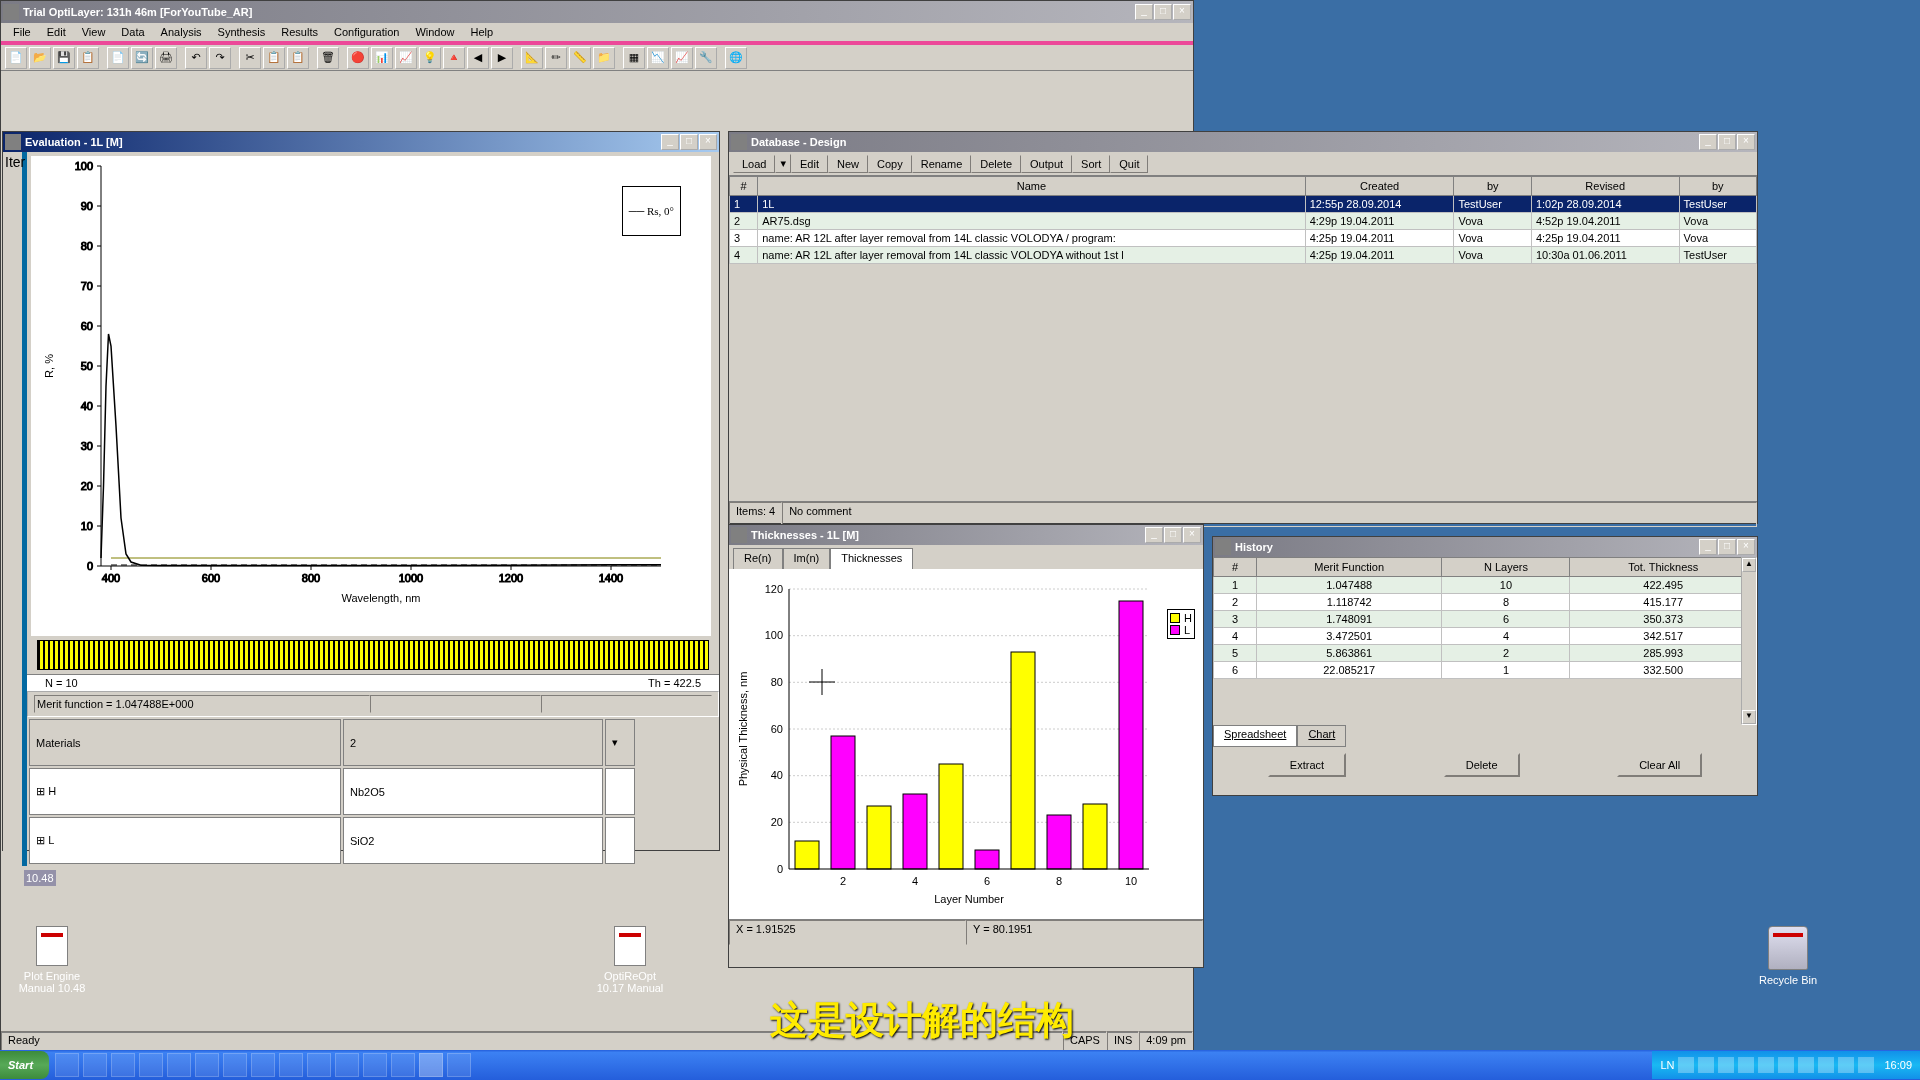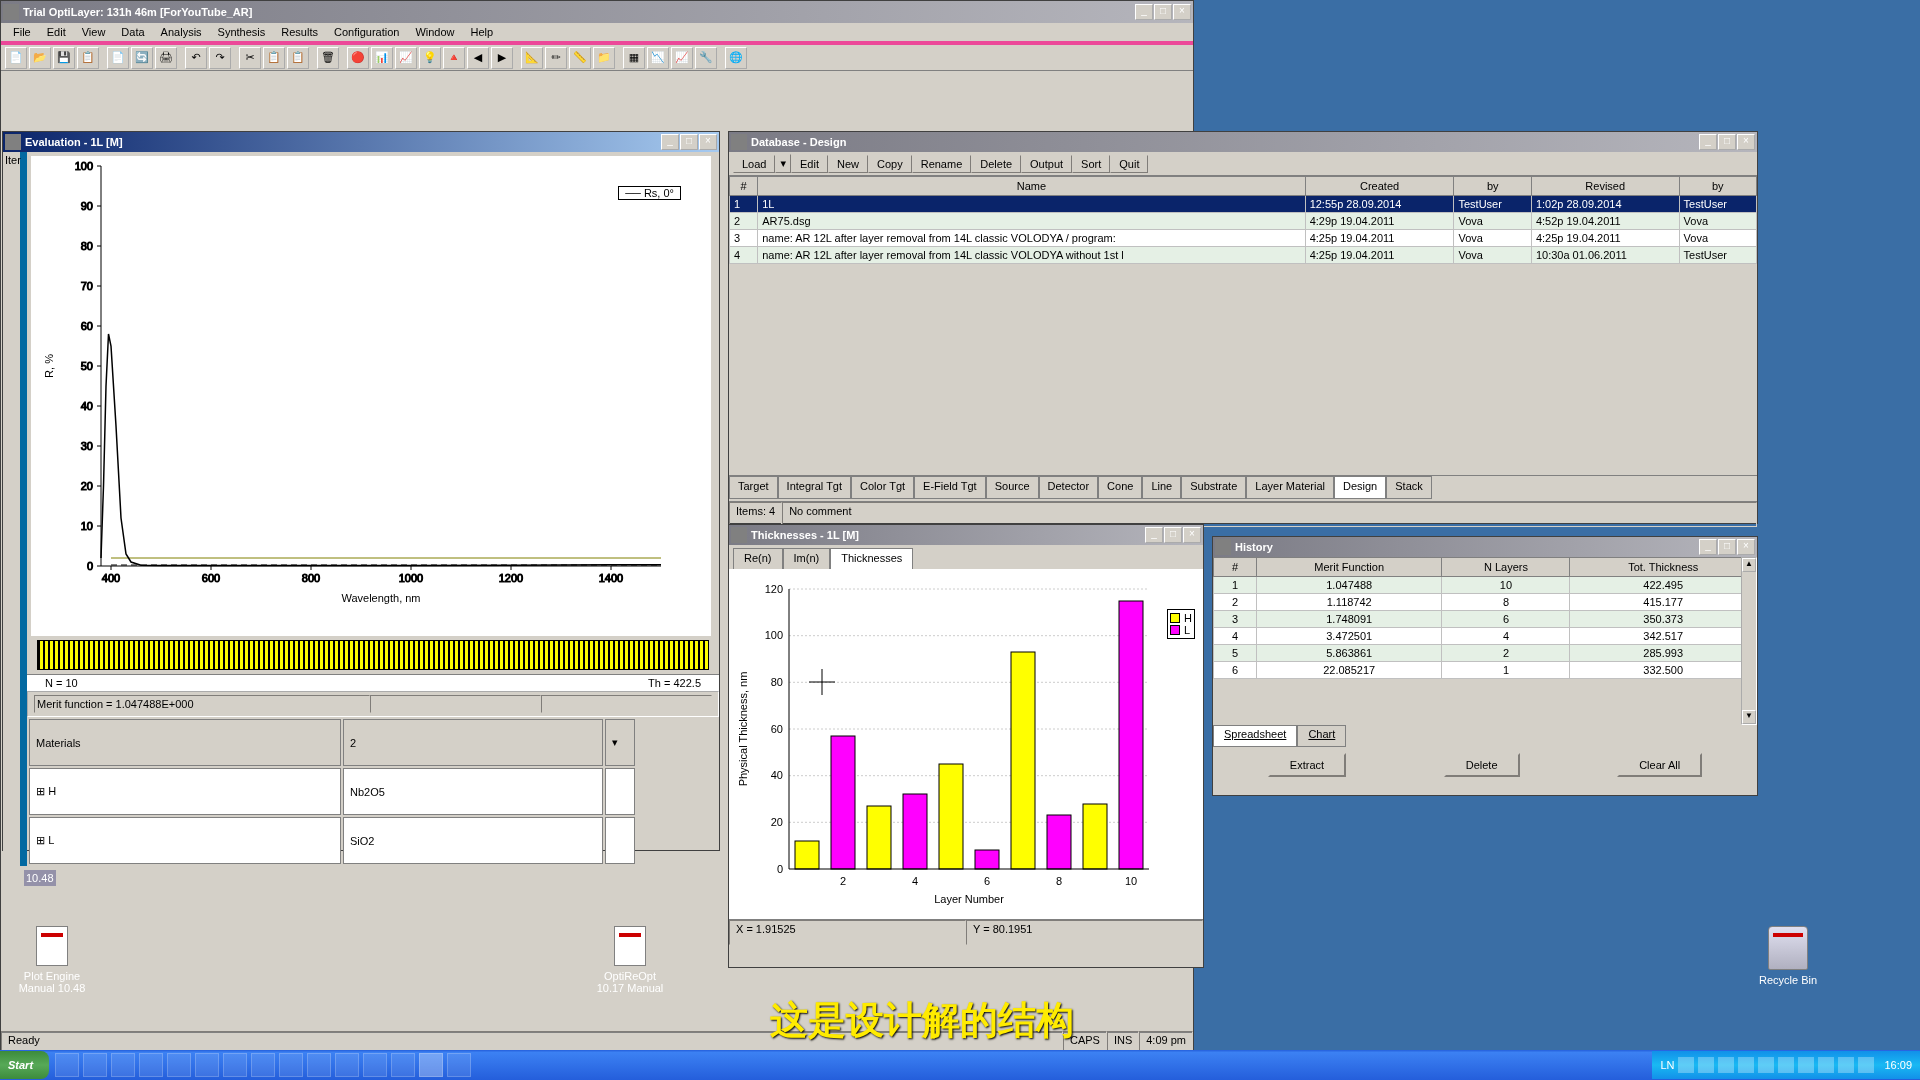--- a/index.html
+++ b/index.html
@@ -24,21 +24,21 @@
 .status-main { flex: 1; }
 
 
 .child-window { position: absolute; border: 1px solid #404040; background: #d4d0c8; }
 .child-titlebar { height: 20px; display: flex; align-items: center; padding: 0 2px; color: #fff; }
 
 
 .eval-window { left: 2px; top: 131px; width: 718px; height: 720px; }
 .eval-chart { width: 680px; height: 480px; background: #fff; position: relative; margin: 4px; }
 .chart-svg { display: block; }
-.legend-box { position: absolute; right: 30px; top: 30px; border: 1px solid #000; padding: 0 6px; background: #fff; }
+.legend-box { position: absolute; right: 30px; top: 30px; border: 1px solid #000; padding: 18px 6px; background: #fff; font-family: Liberation Serif, serif; }
 .band-strip { height: 30px; margin: 4px 10px; background: repeating-linear-gradient(90deg, #000 0 2px, #ff0 2px 5px); border: 1px solid #000; }
 .eval-meta { display: flex; justify-content: space-between; padding: 2px 18px; background: #ffffff; border-top: 1px solid #808080; }
 .merit-bar { background: #d4d0c8; padding: 3px 6px; border: 1px inset #fff; display: flex; }
 .merit-cell { border: 1px inset #d4d0c8; padding: 2px; flex: 1; }
 .materials-table { width: 610px; }
 .materials-table td { border: 1px solid #808080; padding: 16px 6px; background: #fff; }
 .materials-table .hdr { background: #d4d0c8; }
 
 
 .db-window { left: 728px; top: 131px; width: 1030px; height: 393px; }
@@ -171,21 +171,21 @@
 
 <div class="child-window eval-window">
   <div class="child-titlebar" style="background:linear-gradient(to right,#0a246a,#a6caf0)">
     <div class="titlebar-icon"></div>
     <div class="titlebar-text">Evaluation - 1L [M]</div>
     <div class="win-btn">_</div>
     <div class="win-btn">□</div>
     <div class="win-btn">×</div>
   </div>
   <div style="display:flex">
-    <div style="width:24px;background:#d4d0c8;border-right:7px solid #0369a1;padding:2px;font-size:11px">Iter</div>
+    <div style="width:24px;background:#d4d0c8;border-right:5px solid #0369a1;padding:2px;font-size:14px">Iter</div>
     <div style="flex:1">
       <div class="eval-chart">
         <svg class="chart-svg" width="680" height="460">
           <g transform="translate(70,10)">
 
             <rect x="0" y="0" width="560" height="400" fill="#fff" stroke="none"></rect>
 
             <g stroke="#000" font-size="11" text-anchor="end">
               <text x="-8" y="4">100</text>
                 <line x1="-4" y1="0" x2="0" y2="0"></line>
@@ -331,34 +331,20 @@
         <tr class="alt">
           <td>4</td>
           <td style="text-align:left">name:  AR 12L after layer removal from 14L classic VOLODYA without 1st l</td>
           <td>4:25p 19.04.2011</td>
           <td>Vova</td>
           <td>10:30a 01.06.2011</td>
           <td>TestUser</td>
         </tr>
       </tbody>
     </table>
-  <div class="db-tabs" id="db-tabs">
-      <div class="db-tab">Target</div>
-      <div class="db-tab">Integral Tgt</div>
-      <div class="db-tab">Color Tgt</div>
-      <div class="db-tab">E-Field Tgt</div>
-      <div class="db-tab">Source</div>
-      <div class="db-tab">Detector</div>
-      <div class="db-tab">Cone</div>
-      <div class="db-tab">Line</div>
-      <div class="db-tab">Substrate</div>
-      <div class="db-tab">Layer Material</div>
-      <div class="db-tab active">Design</div>
-      <div class="db-tab">Stack</div>
-    </div>
   <div class="db-status">
     <div class="status-cell">Items: 4</div>
     <div class="status-cell status-main">No comment</div>
   </div>
 </div>
 
 <div class="child-window thk-window">
   <div class="child-titlebar" style="background:linear-gradient(to right,#7b7b85,#b5b5bc)">
     <div class="titlebar-icon"></div>
     <div class="titlebar-text">Thicknesses - 1L [M]</div>

